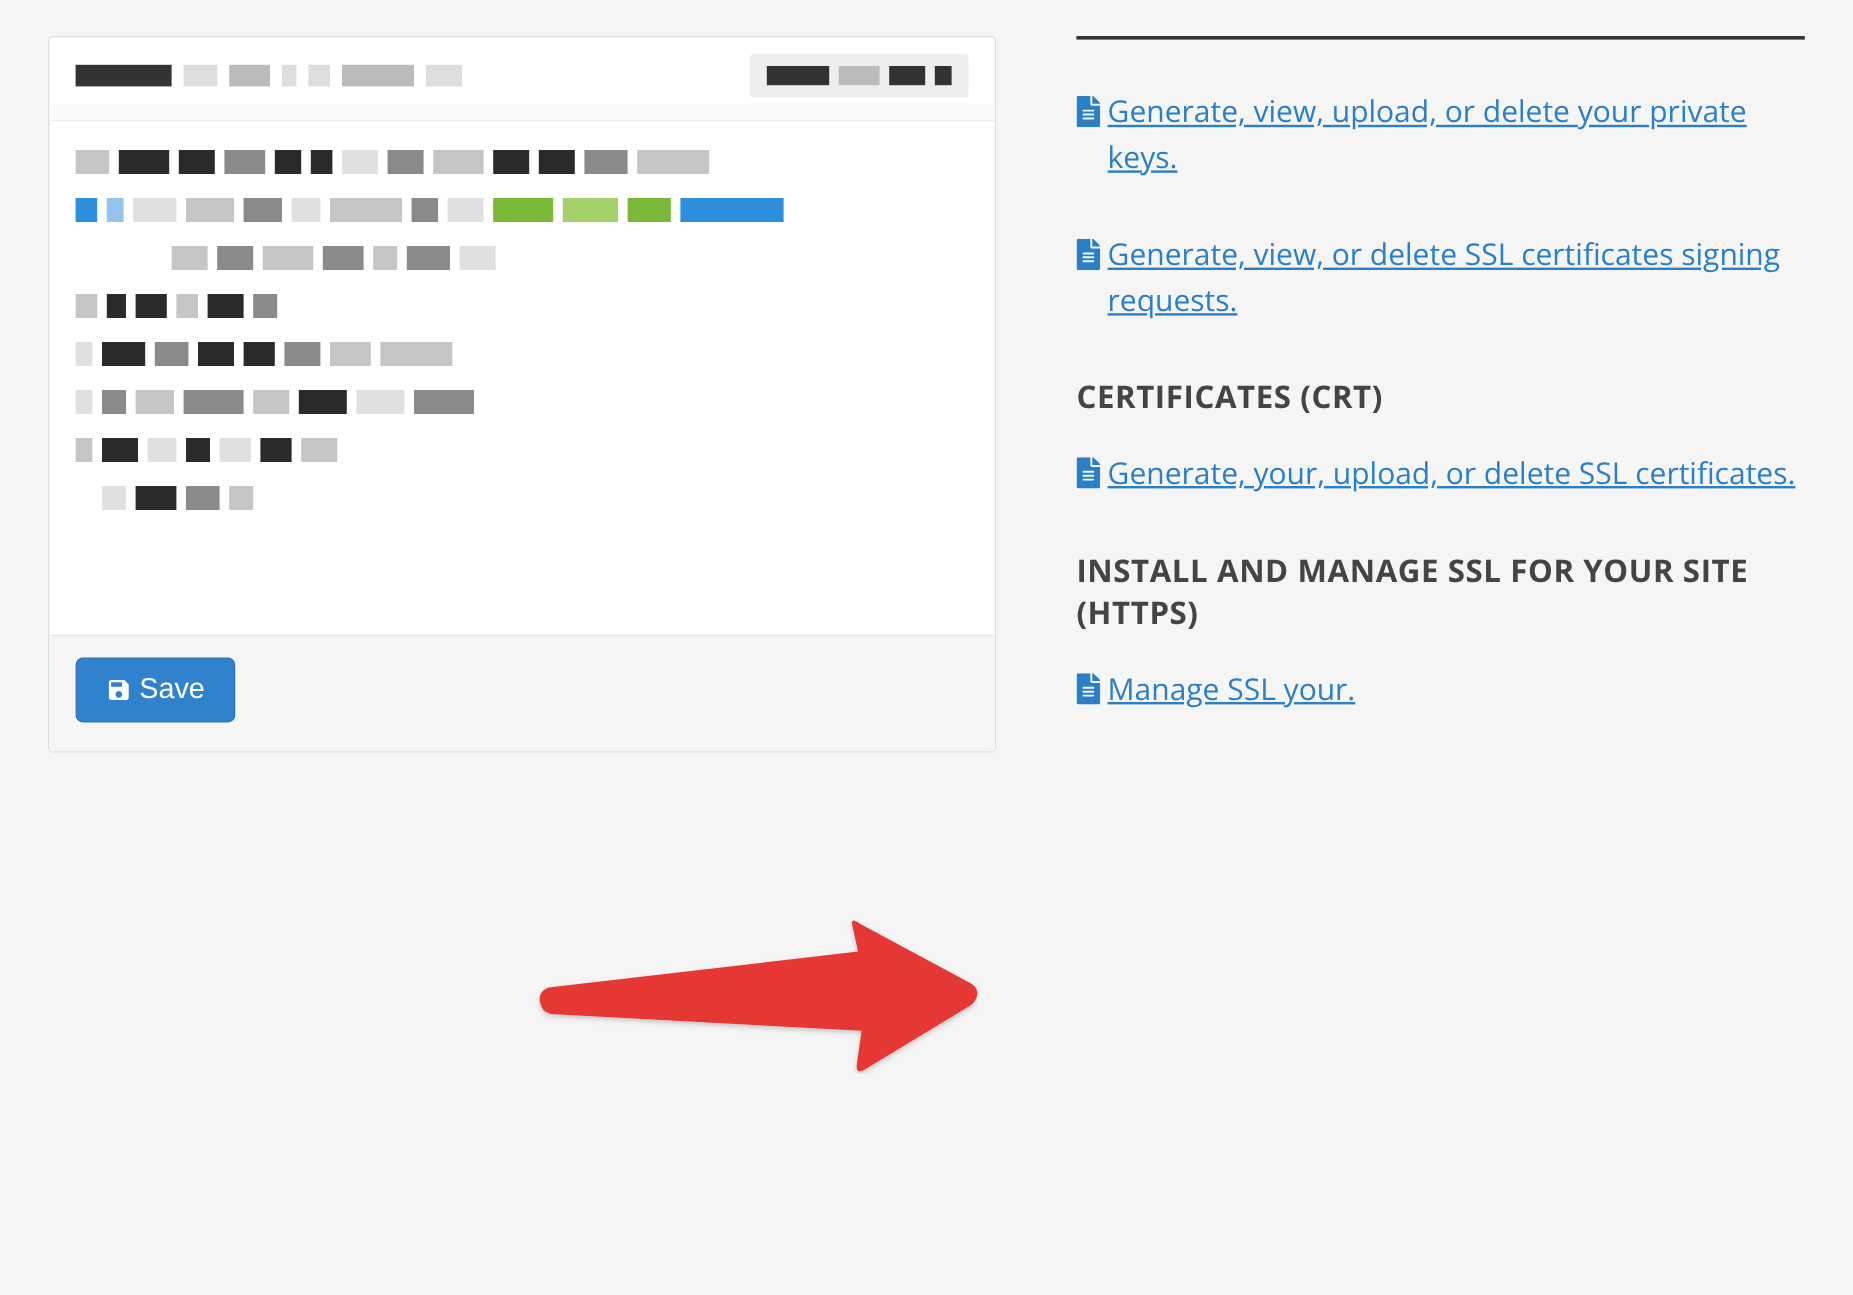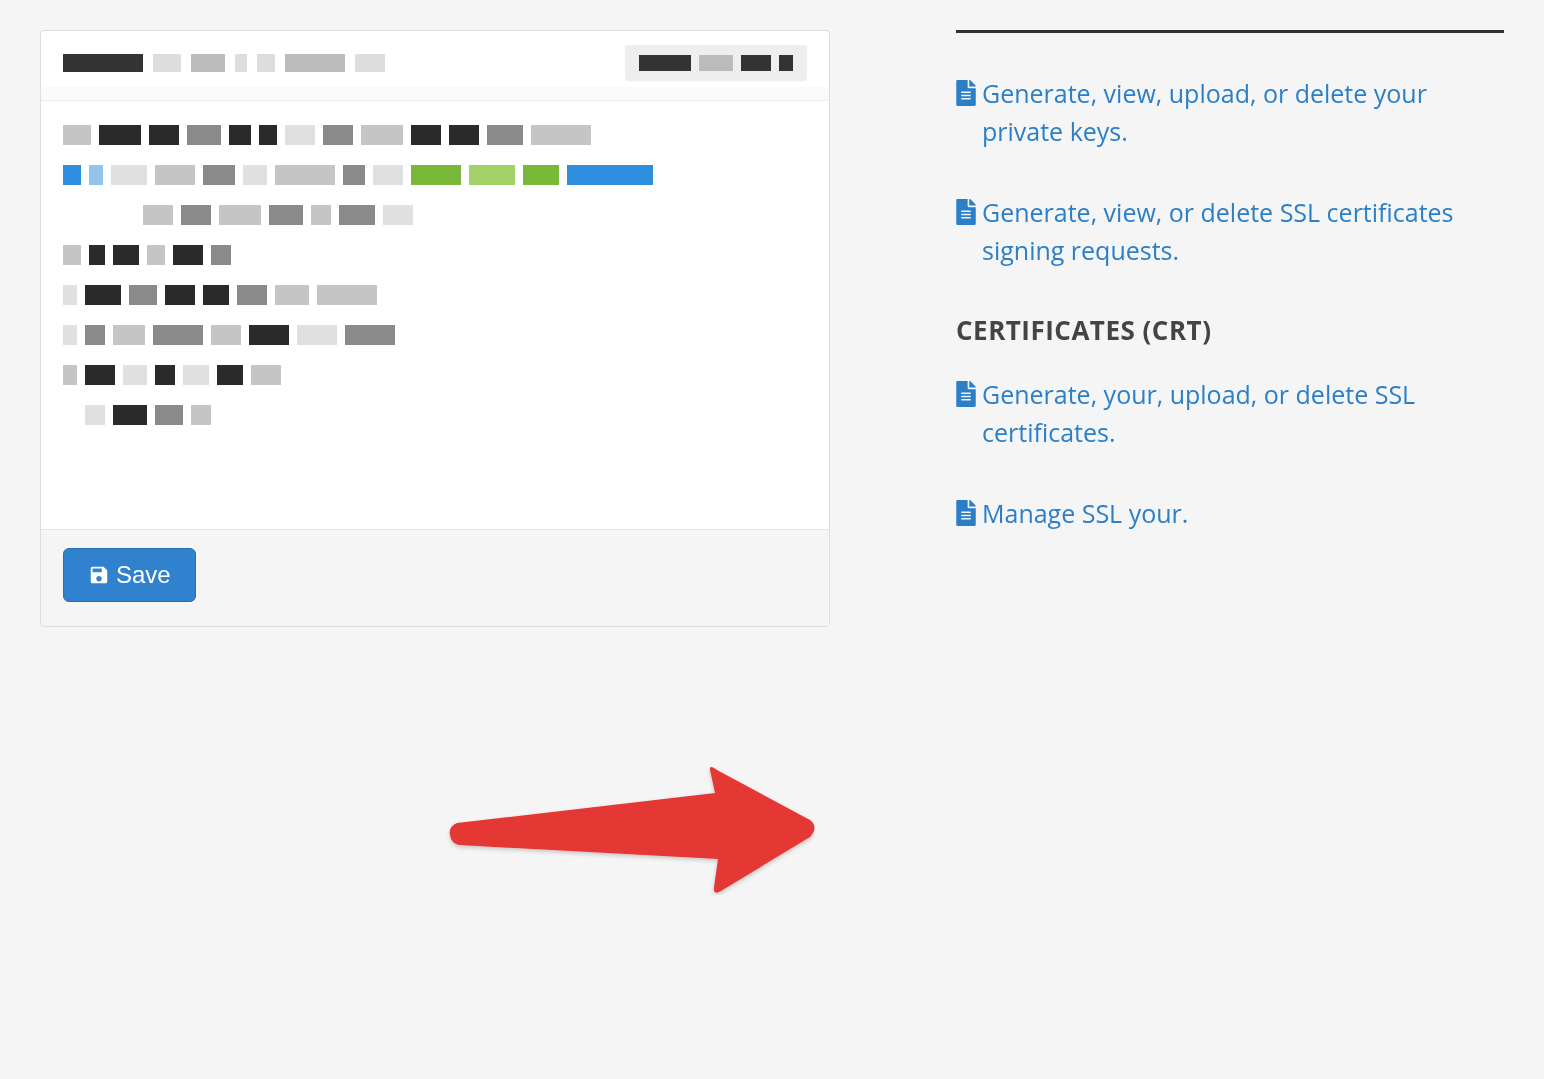--- a/index.html
+++ b/index.html
@@ -10,21 +10,21 @@
       height: 1079px;
       position: relative;
       padding: 30px 40px;
     }
     .layout {
       display: flex;
       width: 100%;
     }
     .main-area {
       flex: 0 0 790px;
-      margin-right: 106px;
+      margin-right: 47px;
     }
     .editor-panel {
       background: #ffffff;
       border: 1px solid #dddddd;
       border-radius: 4px;
       overflow: hidden;
     }
     .editor-toolbar {
       display: flex;
       align-items: center;
@@ -119,21 +119,21 @@
       cursor: pointer;
       margin-bottom: 44px;
     }
     .section-link .file-icon {
       flex: 0 0 auto;
       width: 20px;
       height: 26px;
       margin-top: 5px;
       fill: #2b7fc7;
     }
-    .section-link span { flex: 1; }
+    .section-link span { flex: 1; text-decoration: underline; }
 
     .arrow {
       position: absolute;
       left: 445px;
       top: 765px;
       width: 370px;
       height: 130px;
       pointer-events: none;
     }
     .arrow svg { width: 100%; height: 100%; }
@@ -279,20 +279,21 @@
     </a>
 
     <h3 class="section-heading">CERTIFICATES (CRT)</h3>
     <a class="section-link">
       <svg class="file-icon" viewBox="0 0 384 512">
           <path d="M224 136V0H24C10.7 0 0 10.7 0 24v464c0 13.3 10.7 24 24 24h336c13.3 0 24-10.7 24-24V160H248c-13.2 0-24-10.8-24-24zm64 236c0 6.6-5.4 12-12 12H108c-6.6 0-12-5.4-12-12v-8c0-6.6 5.4-12 12-12h168c6.6 0 12 5.4 12 12v8zm0-64c0 6.6-5.4 12-12 12H108c-6.6 0-12-5.4-12-12v-8c0-6.6 5.4-12 12-12h168c6.6 0 12 5.4 12 12v8zm0-72v8c0 6.6-5.4 12-12 12H108c-6.6 0-12-5.4-12-12v-8c0-6.6 5.4-12 12-12h168c6.6 0 12 5.4 12 12zm96-114.1V128H256V0h6.1c6.4 0 12.5 2.5 17 7l97.9 98c4.5 4.5 7 10.6 7 16.9z"></path>
         </svg>
       <span>Generate, your, upload, or delete SSL certificates.</span>
     </a>
 
+    <h3 class="section-heading">INSTALL AND MANAGE SSL FOR YOUR SITE (HTTPS)</h3>
     <a class="section-link">
       <svg class="file-icon" viewBox="0 0 384 512">
           <path d="M224 136V0H24C10.7 0 0 10.7 0 24v464c0 13.3 10.7 24 24 24h336c13.3 0 24-10.7 24-24V160H248c-13.2 0-24-10.8-24-24zm64 236c0 6.6-5.4 12-12 12H108c-6.6 0-12-5.4-12-12v-8c0-6.6 5.4-12 12-12h168c6.6 0 12 5.4 12 12v8zm0-64c0 6.6-5.4 12-12 12H108c-6.6 0-12-5.4-12-12v-8c0-6.6 5.4-12 12-12h168c6.6 0 12 5.4 12 12v8zm0-72v8c0 6.6-5.4 12-12 12H108c-6.6 0-12-5.4-12-12v-8c0-6.6 5.4-12 12-12h168c6.6 0 12 5.4 12 12zm96-114.1V128H256V0h6.1c6.4 0 12.5 2.5 17 7l97.9 98c4.5 4.5 7 10.6 7 16.9z"></path>
         </svg>
       <span>Manage SSL your.</span>
     </a>
   </div>
 </div>
 
 <div class="arrow">

